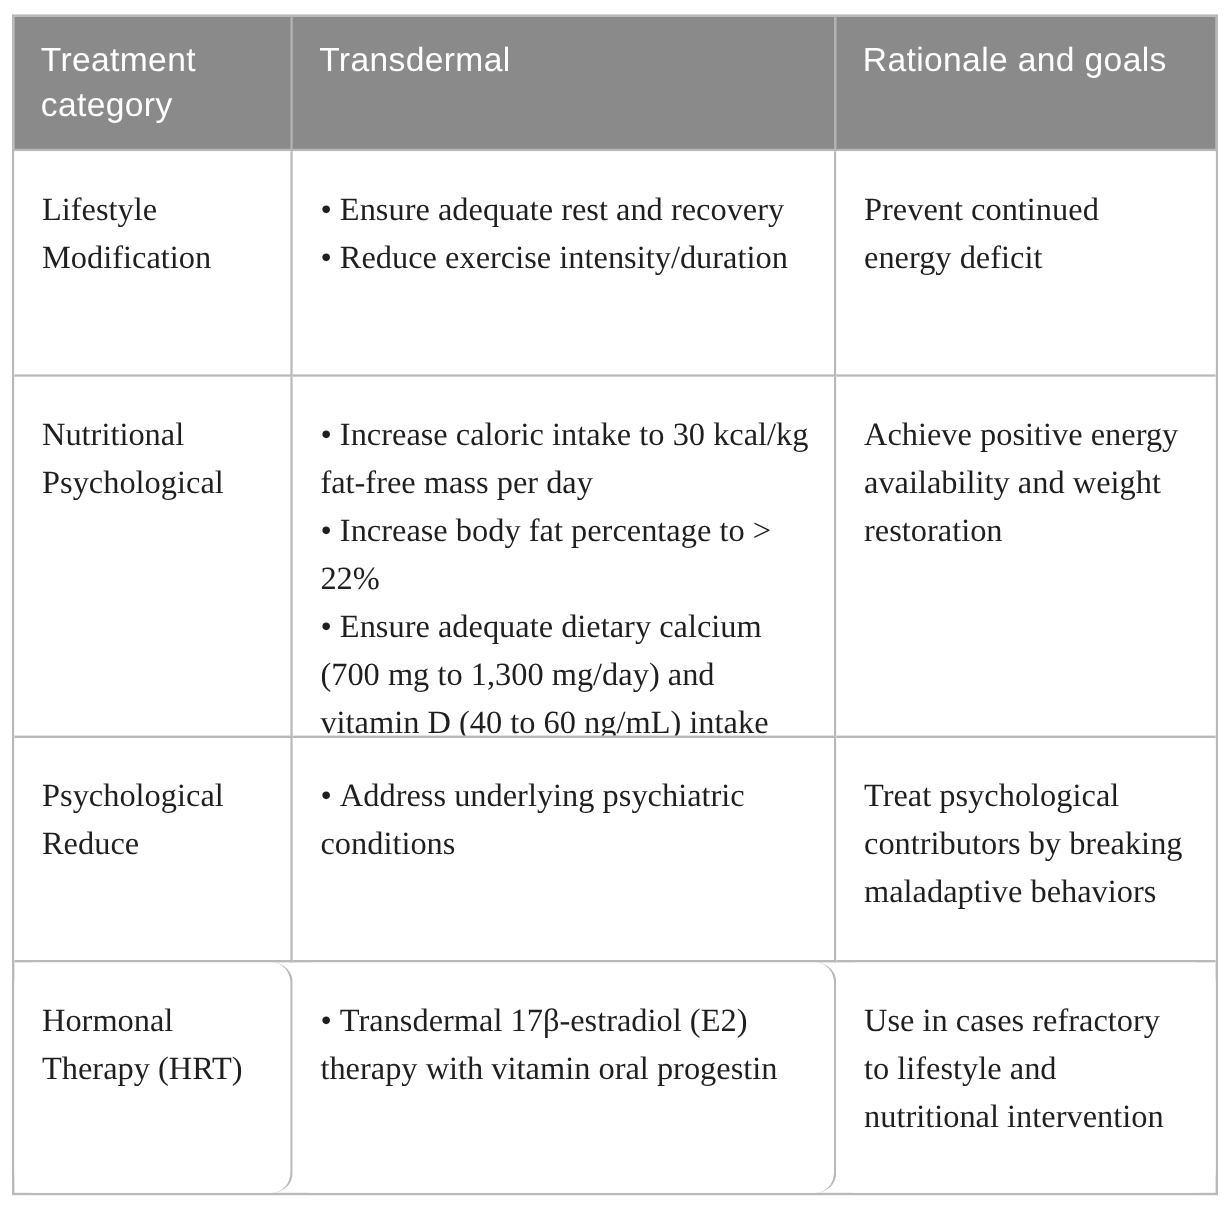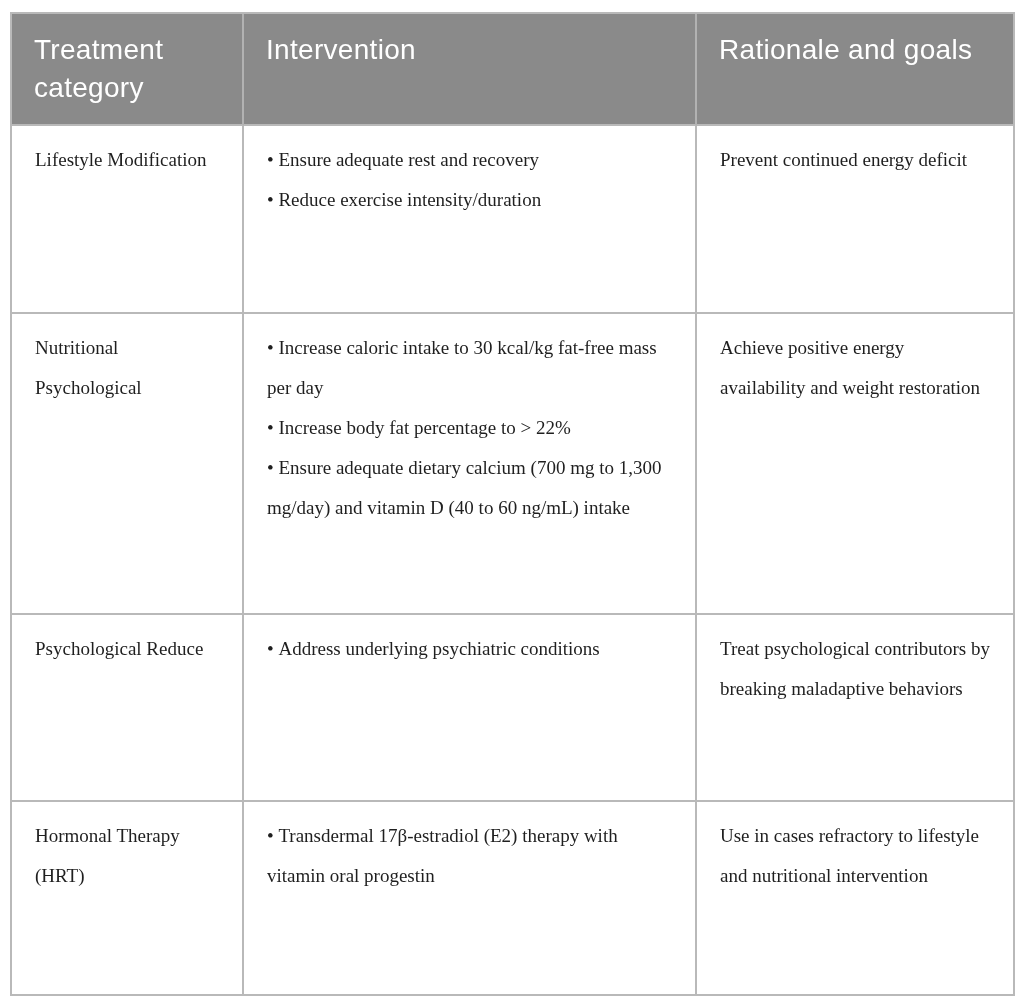--- a/index.html
+++ b/index.html
@@ -22,55 +22,55 @@
     background: #ffffff;
   }
   .row { display: contents; }
   .cell {
     box-sizing: border-box;
     border-right: 2px solid #b9b9b9;
     border-bottom: 2px solid #b9b9b9;
     overflow: hidden;
   }
   .cell.last-col { border-right: none; }
-  .row.last-row .cell { border-bottom: none; }
+  .row.last-row .cell { border-bottom: none; border-radius: 17px; }
   .hcell {
     background: #8a8a8a;
     color: #ffffff;
     font-family: "Liberation Sans", sans-serif;
     font-size: 28px;
     line-height: 38px;
     font-weight: 400;
     letter-spacing: 0.3px;
     padding: 17px 18px 0 22px;
     border-right-color: #b2b2b2;
   }
   .bcell {
     font-family: "Liberation Serif", serif;
     color: #1f1f1f;
-    font-size: 19px;
+    font-size: 27px;
     line-height: 40px;
-    padding: 14px 20px 0 23px;
+    padding: 28px 20px 0 23px;
     background: #ffffff;
   }
   .bullet-item::before {
     content: "\2022\00A0";
   }
 </style>
 </head>
 <body>
 
 <div class="table">
 
   <div class="row">
     <div class="cell hcell">
       <span>Treatment category</span>
     </div>
     <div class="cell hcell">
-      <span>Intervention</span>
+      <span>Transdermal</span>
     </div>
     <div class="cell hcell last-col">
       <span>Rationale and goals</span>
     </div>
   </div>
 
   <div class="row">
     <div class="cell bcell">
       <span>Lifestyle Modification</span>
     </div>

